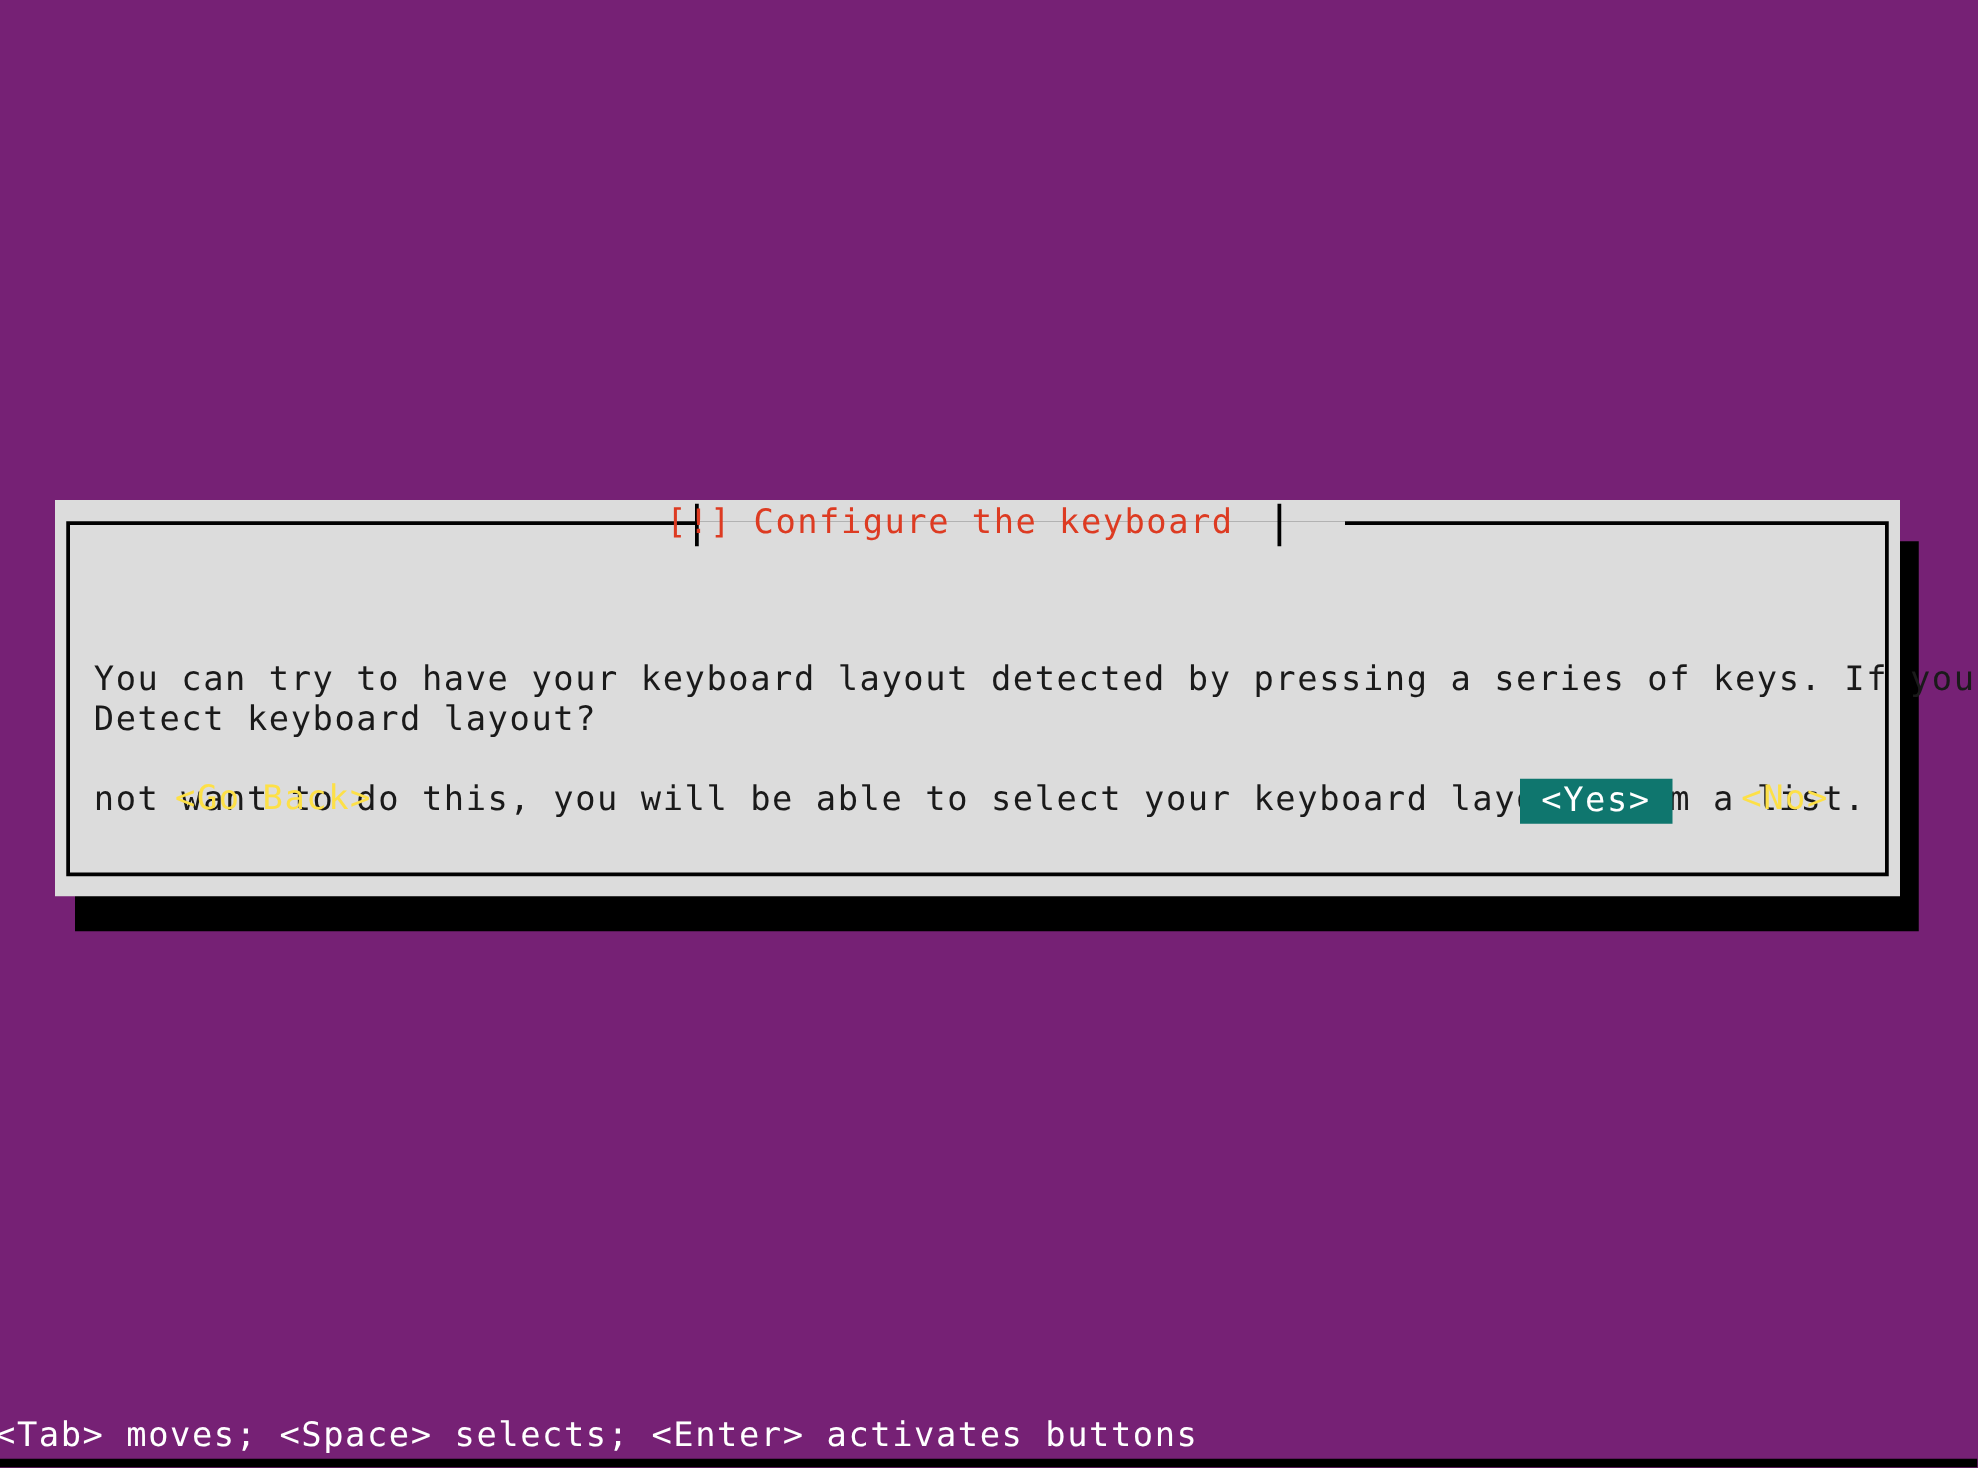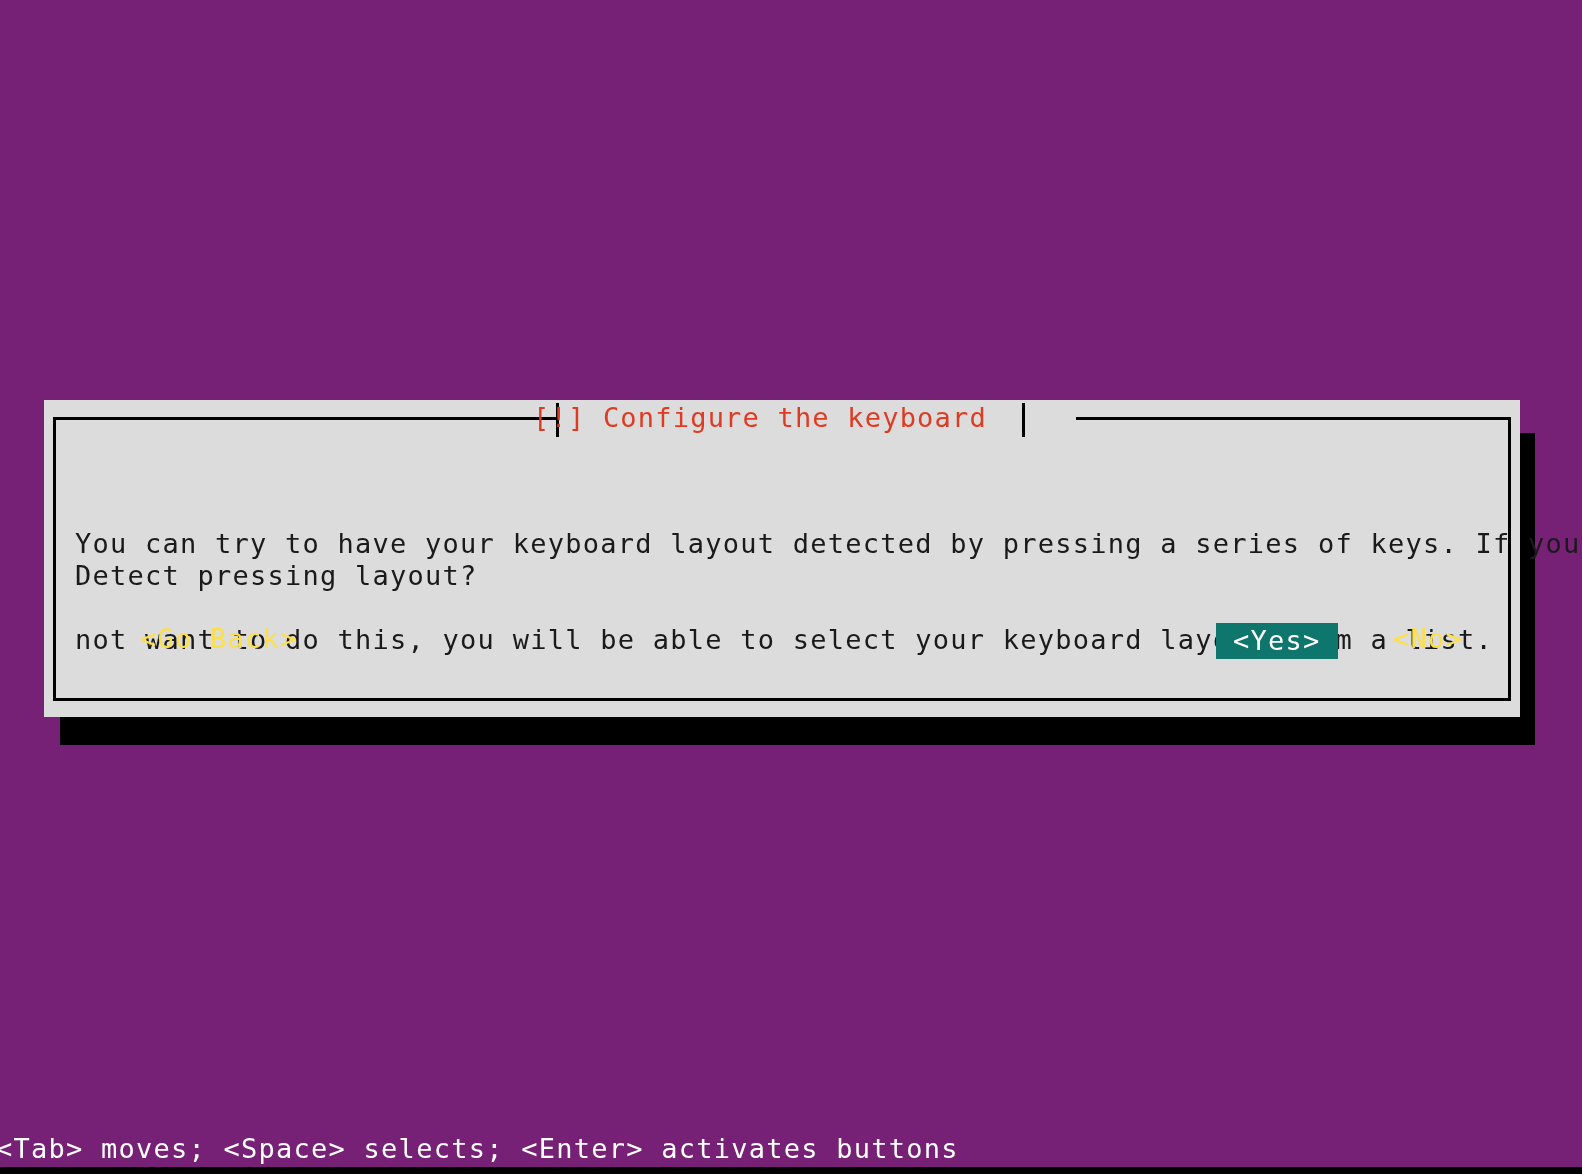--- a/index.html
+++ b/index.html
@@ -181,21 +181,21 @@
     </div>
   </div>
 
   <div class="dialog-title">[!] Configure the keyboard</div>
 
   <div class="dialog-body">
     <span class="body-line">You can try to have your keyboard layout detected by pressing a series of keys. If you do</span>
     <span class="body-line">not want to do this, you will be able to select your keyboard layout from a list.</span>
   </div>
 
-  <div class="question">Detect pressing layout?</div>
+  <div class="question">Detect keyboard layout?</div>
 
   <div class="btn btn-goback">&lt;Go Back&gt;</div>
 
   <div class="btn btn-yes">&lt;Yes&gt;</div>
 
   <div class="btn btn-no">&lt;No&gt;</div>
 
   <div class="status-bar">&lt;Tab&gt; moves; &lt;Space&gt; selects; &lt;Enter&gt; activates buttons</div>
 
   <div class="bottom-strip"></div>

